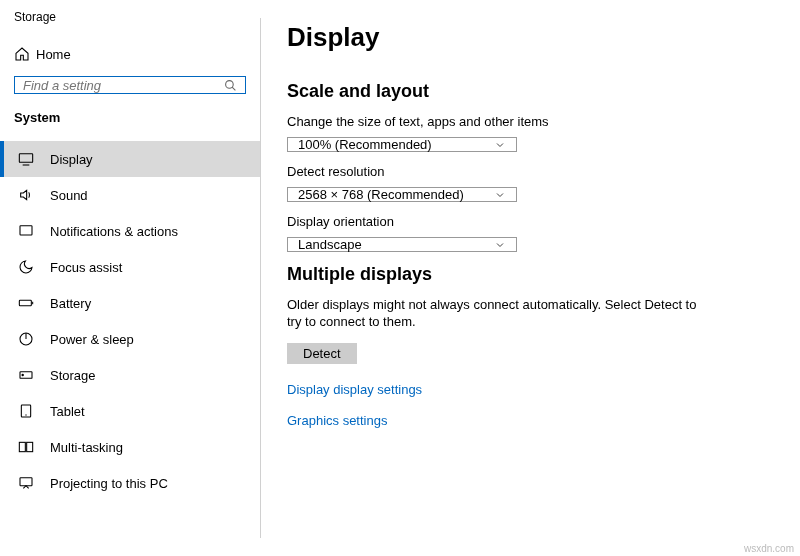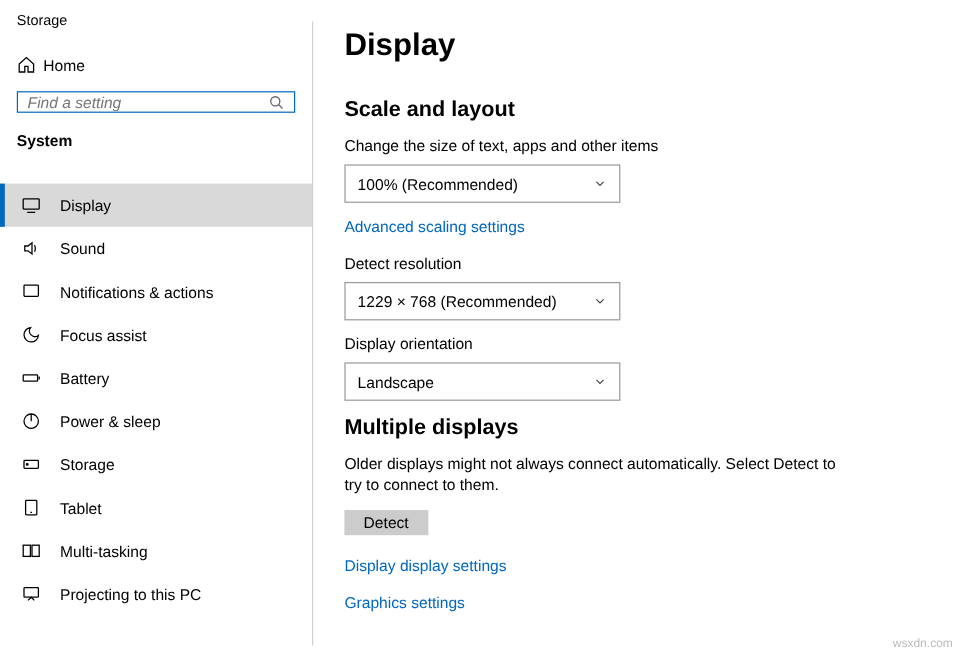--- a/index.html
+++ b/index.html
@@ -52,21 +52,21 @@
     flex: 1;
     font-size: 13px;
     color: #666;
     font-style: italic;
     background: transparent;
   }
   .search-wrap .sicon { color:#555; font-size:13px; }
   .section-label {
     font-size: 13px;
     font-weight: 600;
-    padding: 0 14px 28px 14px;
+    padding: 0 14px 16px 14px;
   }
   .navlist { display:flex; flex-direction:column; }
   .nav-item {
     display: flex;
     align-items: center;
     gap: 16px;
     padding: 10px 14px;
     font-size: 13px;
     cursor: pointer;
     border-left: 4px solid transparent;
@@ -103,21 +103,21 @@
     font-size: 18px;
     font-weight: 600;
     margin-bottom: 12px;
   }
   .field-label {
     font-size: 13px;
     margin-bottom: 8px;
   }
   .select {
     width: 230px;
-    height: 32px;
+    height: 15px;
     border: 1px solid #999;
     display:flex;
     align-items:center;
     justify-content: space-between;
     padding: 0 10px;
     font-size: 13px;
     margin-bottom: 12px;
     background:#fff;
   }
   .select .chev { color:#444; }
@@ -136,21 +136,21 @@
   .btn {
     background: #ccc;
     border: none;
     padding: 3px 16px;
     font-size: 13px;
     margin-bottom: 18px;
     cursor:pointer;
   }
   .watermark {
     position:absolute;
-    bottom:14px; right:6px;
+    bottom:2px; right:6px;
     font-size:10px;
     color:#bbb;
   }
   svg { display:block; }
 </style>
 </head>
 <body>
 
 <div class="app">
   <div class="sidebar">
@@ -278,25 +278,24 @@
     <h2 class="sub">Scale and layout</h2>
     <div class="field-label">Change the size of text, apps and other items</div>
     <div class="select">
       <span>100% (Recommended)</span>
       <span class="chev">
         <svg width="12" height="12" viewBox="0 0 24 24" fill="none" stroke="#444" stroke-width="2">
             <polyline points="6 9 12 15 18 9"></polyline>
           </svg>
       </span>
     </div>
-    <a class="link">Advanced scaling settings</a>
 
     <div class="field-label">Detect resolution</div>
     <div class="select">
-      <span>1229 × 768 (Recommended)</span>
+      <span>2568 × 768 (Recommended)</span>
       <span class="chev">
         <svg width="12" height="12" viewBox="0 0 24 24" fill="none" stroke="#444" stroke-width="2">
             <polyline points="6 9 12 15 18 9"></polyline>
           </svg>
       </span>
     </div>
 
     <div class="field-label">Display orientation</div>
     <div class="select">
       <span>Landscape</span>

